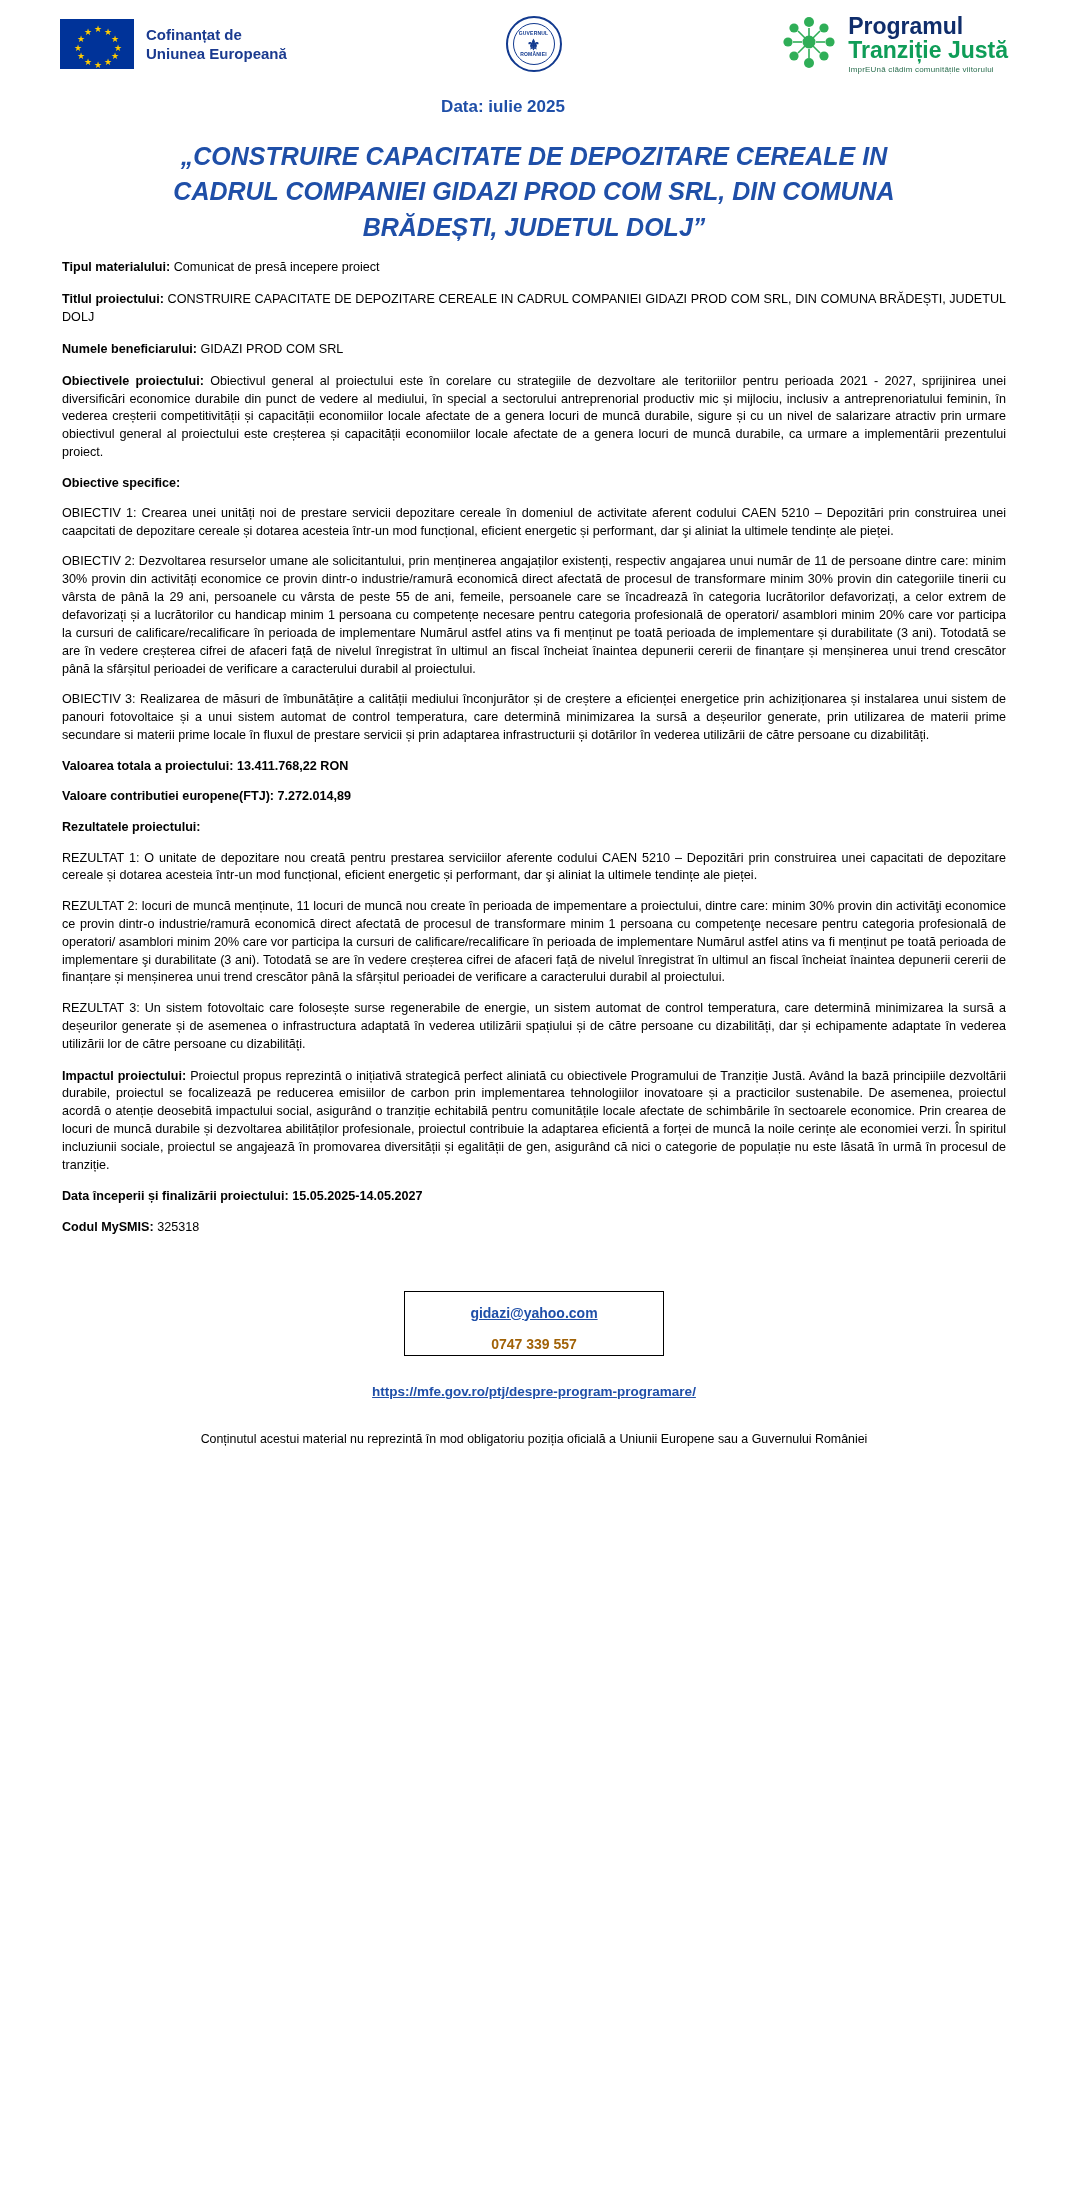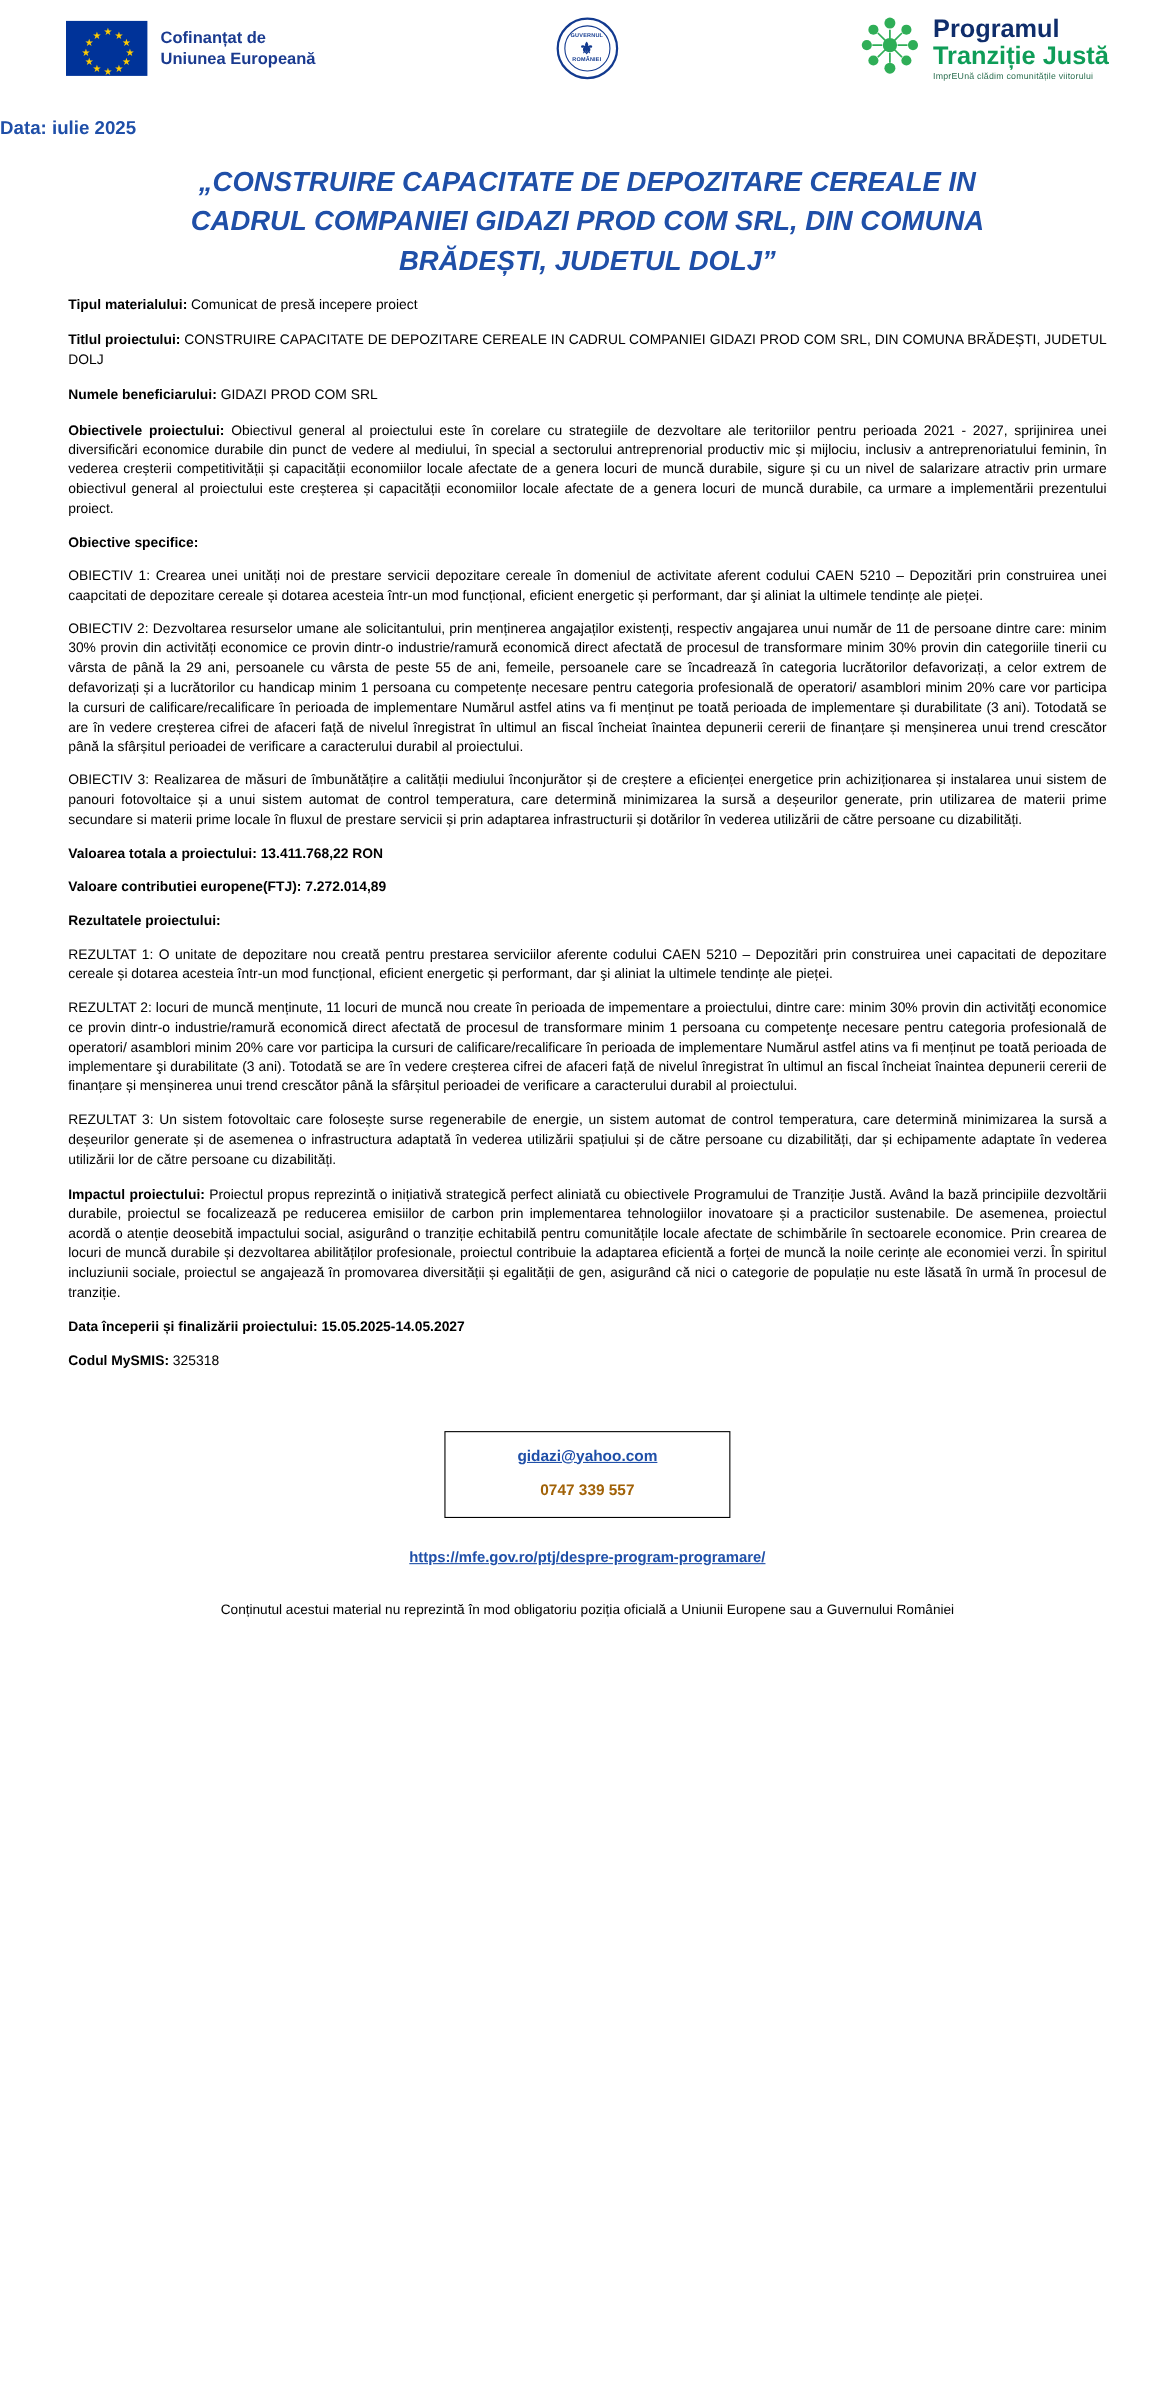--- a/index.html
+++ b/index.html
@@ -77,20 +77,21 @@
     align-items: center;
     justify-content: center;
     line-height: 1.1;
   }
   .ro-seal .crest {
     font-size: 15px;
     line-height: 15px;
   }
   .logo-ptj {
     display: flex;
+    align-items: center;
     gap: 10px;
   }
   .ptj-mark {
     width: 58px;
     height: 58px;
     position: relative;
     flex: none;
   }
   .ptj-words {
     line-height: 1.05;
@@ -114,26 +115,26 @@
 
   
   .press-title {
     text-align: center;
     color: #1F4FA8;
     font-size: 23px;
     font-weight: bold;
     margin-top: 66px;
   }
   .date-line {
-    text-align: left;
+    text-align: center;
     color: #1F4FA8;
     font-size: 17px;
     font-weight: bold;
     padding-right: 62px;
-    margin-top: 22px;
+    margin-top: 12px;
   }
   .project-title {
     text-align: center;
     color: #1F4FA8;
     font-size: 25px;
     font-weight: bold;
     font-style: italic;
     line-height: 1.42;
     margin: 22px auto 0 auto;
     width: 800px;
@@ -165,21 +166,21 @@
 
   
   .contact-wrap {
     display: flex;
     justify-content: center;
     margin-top: 54px;
   }
   .contact-box {
     border: 1px solid #000;
     width: 258px;
-    padding: 12px 0 14px 0;
+    padding: 12px 0 0 0;
     text-align: center;
   }
   .contact-mail {
     color: #1F4FA8;
     font-weight: bold;
     font-size: 14px;
     text-decoration: underline;
   }
   .contact-phone {
     color: #a16207;

